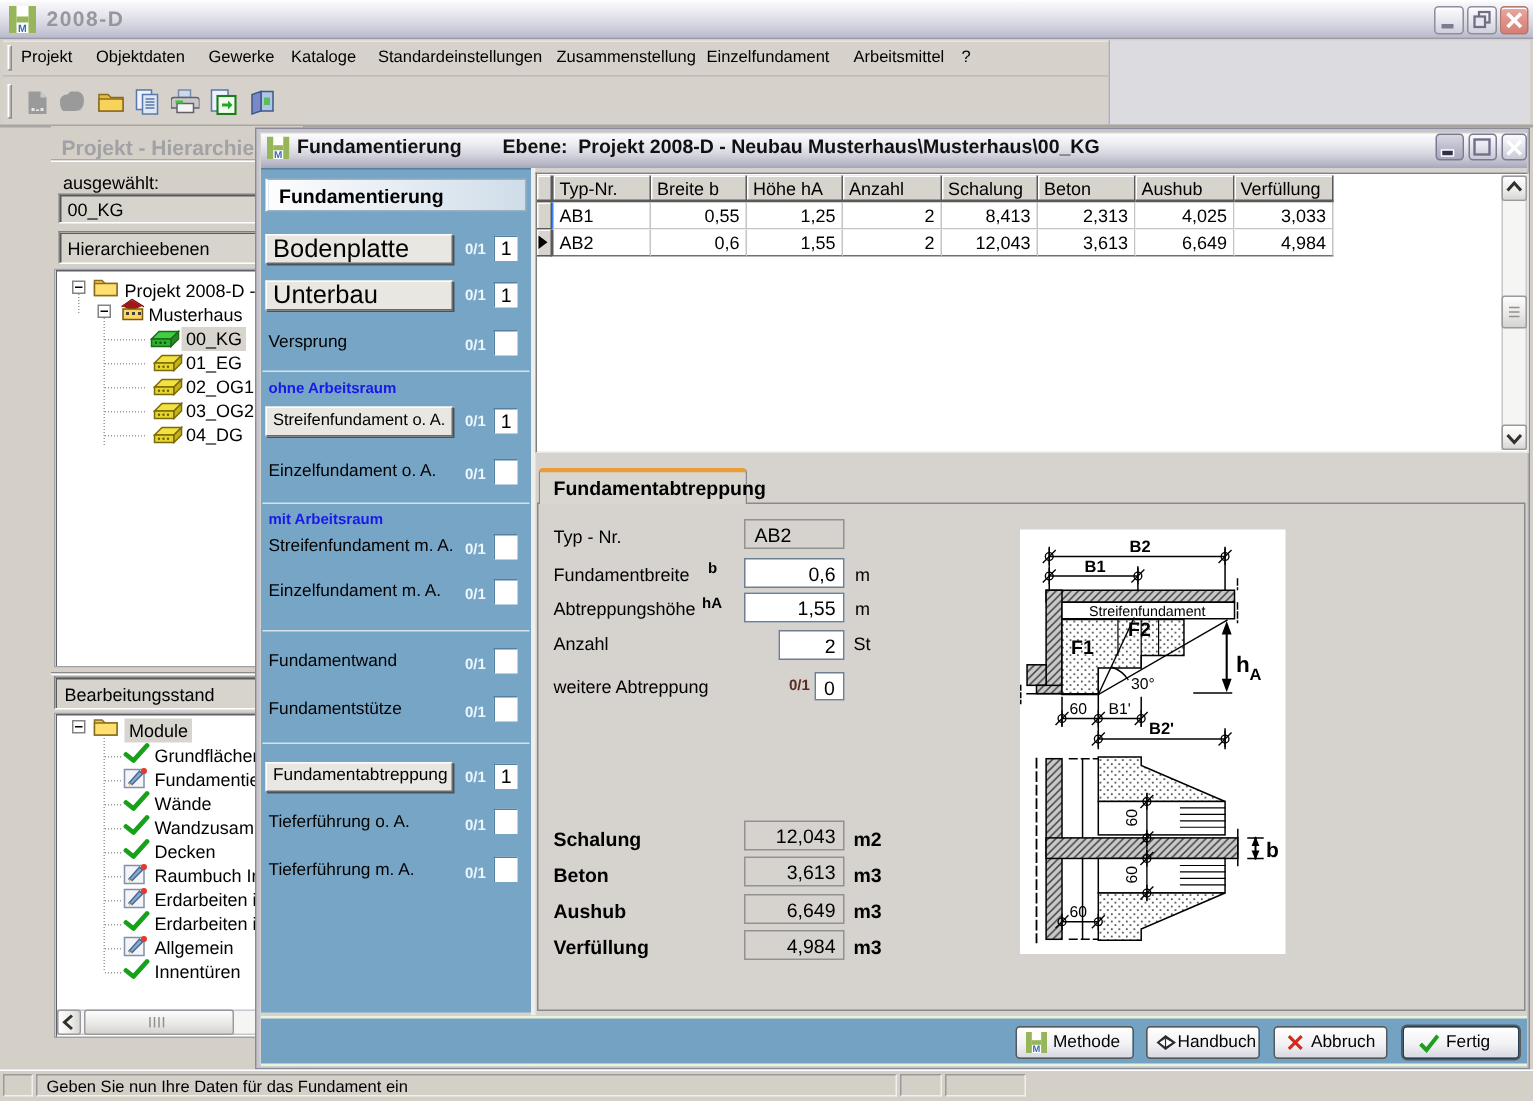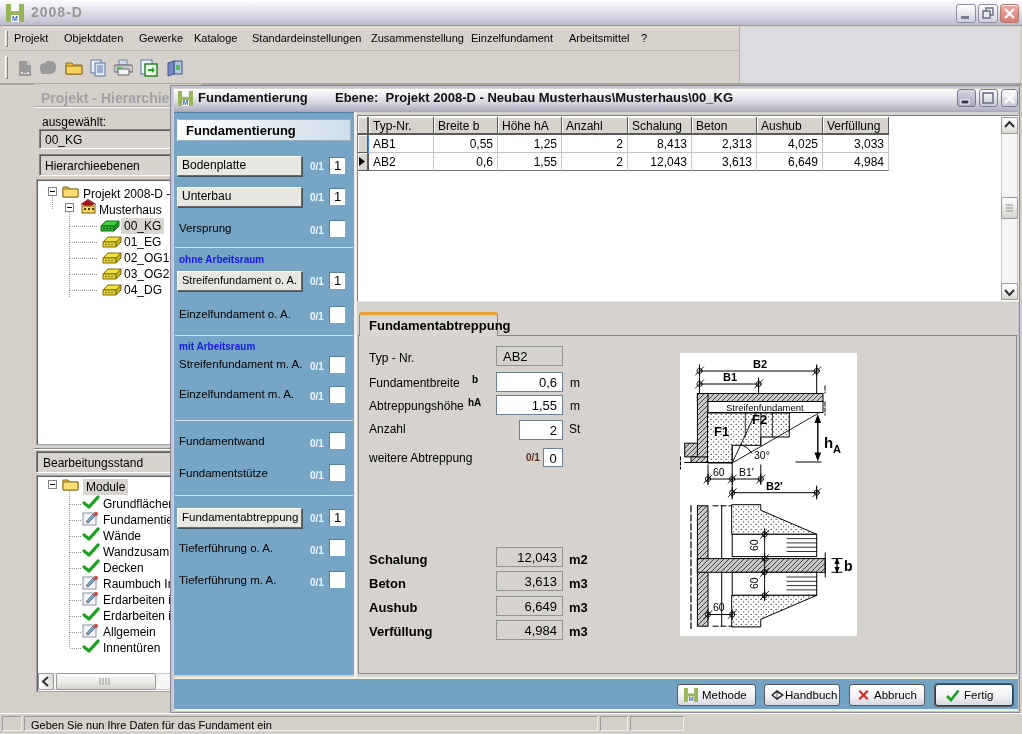--- a/index.html
+++ b/index.html
@@ -52,21 +52,21 @@
   background:linear-gradient(to bottom,#fbfbfd,#e6e6ee 45%,#c8c8d8); }
 #mdicontent { left:3px; top:26px; width:844px; height:599px; background:#d6d3ce; }
 
 
 #sidebar { position:absolute; left:0px; top:0px; width:180px; height:563px; background:#77a5c6; border-top:1px solid #5580a0;}
 #sbhdr { position:absolute; left:3px; top:6px; width:174px; height:22px;
   background:linear-gradient(to right,#fdfdfd,#cfdde9); border:1px solid #9ab0c0; border-left:2px solid #fff;
   font-weight:bold; font-size:13px; padding:3px 0 0 7px; }
 .sbtn { position:absolute; left:3px; width:125px; height:20px; background:#e9e7e2;
   border:1px solid #6a6a6a; border-top-color:#fdfdfd; border-left-color:#fdfdfd; box-shadow:1px 1px 0 #43565f;
-  font-size:12px; line-height:17px; padding-left:4px; white-space:nowrap; overflow:hidden; }
+  font-size:17px; line-height:17px; padding-left:4px; white-space:nowrap; overflow:hidden; }
 .slbl { position:absolute; left:5px; font-size:11.5px; color:#000; white-space:nowrap; }
 .s01 { position:absolute; left:136px; font-size:10px; font-weight:bold; color:#eef7ff; }
 .sbox { position:absolute; left:155px; width:16px; height:17px; background:#fff; border-top:1px solid #5580a0; border-left:1px solid #5580a0; font-size:13px; text-align:center; line-height:16px; }
 .ssep { position:absolute; left:1px; width:178px; height:1px; background:#d5e1ea; }
 .sblue { position:absolute; left:5px; font-size:10px; font-weight:bold; color:#1818e8; }
 
 
 #rightpane { position:absolute; left:180px; top:0; width:664px; height:599px; background:#d6d3ce; border-left:3px solid #f0eeea; }
 
 

